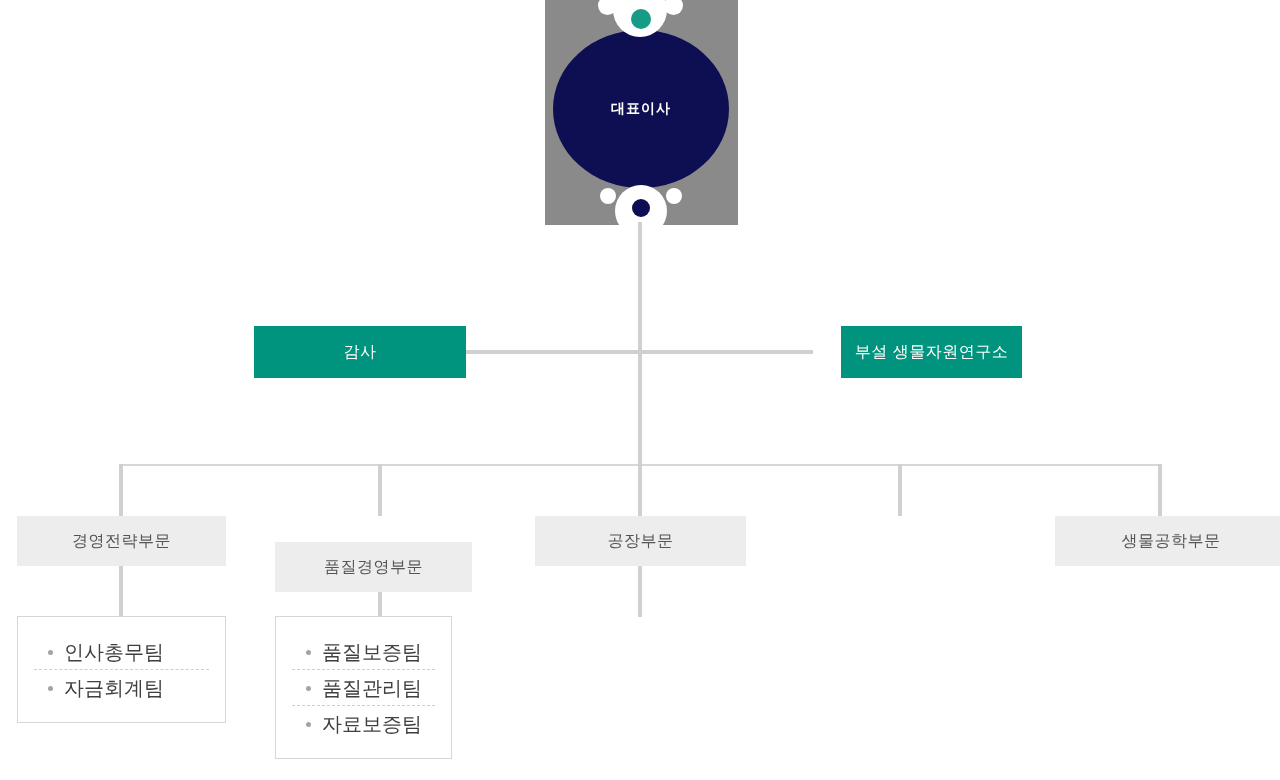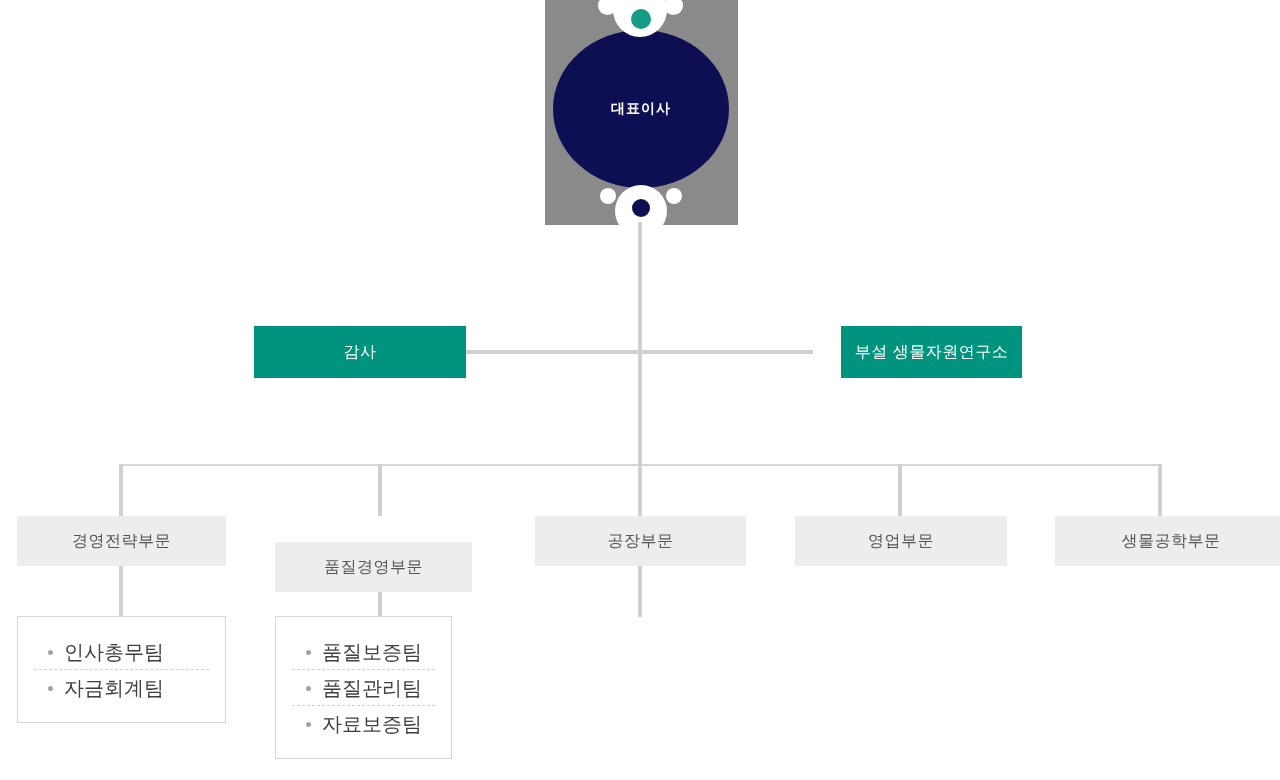--- a/index.html
+++ b/index.html
@@ -99,23 +99,20 @@
 
   <div class="abs div-box dv1">
     <span>경영전략부문</span>
   </div>
   <div class="abs div-box dv2">
     <span>품질경영부문</span>
   </div>
   <div class="abs div-box dv3">
     <span>공장부문</span>
   </div>
-  <div class="abs div-box dv4">
-    <span>영업부문</span>
-  </div>
   <div class="abs div-box dv5">
     <span>생물공학부문</span>
   </div>
 
   <div class="abs team-box tb1">
     <ul>
       <li>
         <span class="bullet"></span>
         <span>인사총무팀</span>
       </li>

